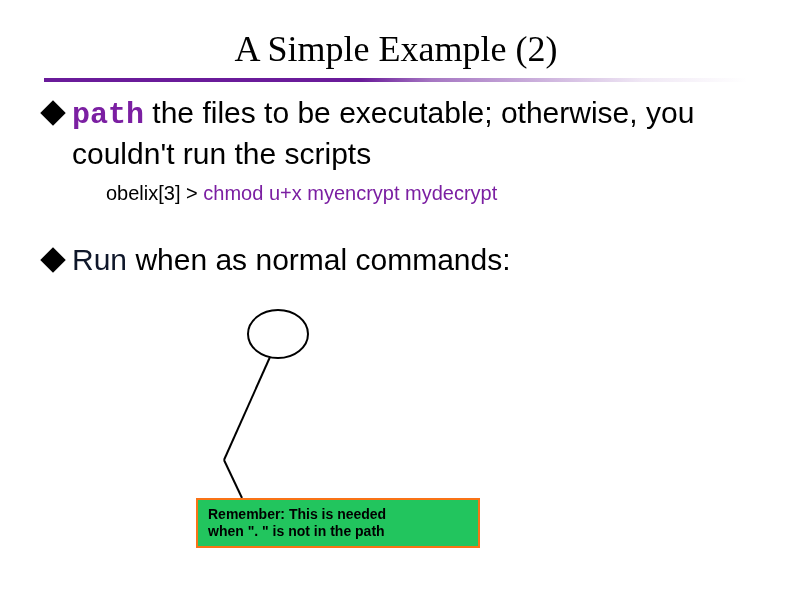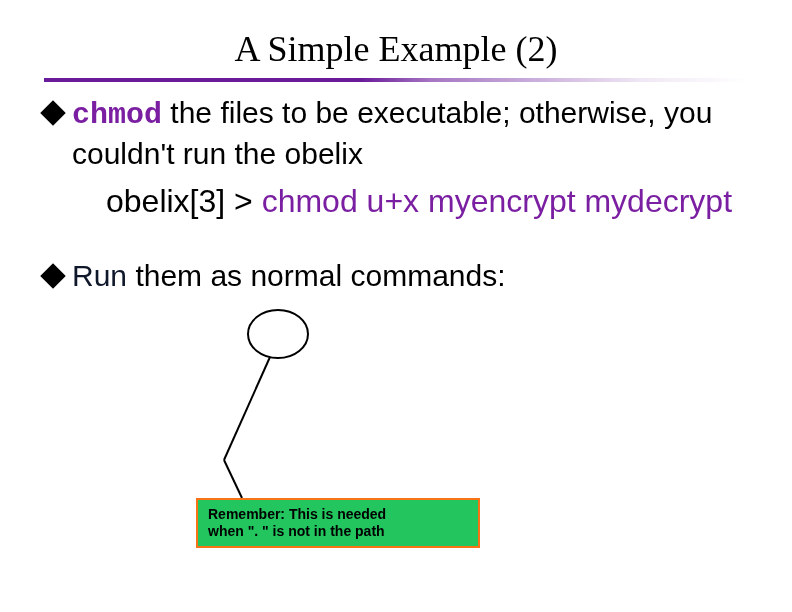--- a/index.html
+++ b/index.html
@@ -63,21 +63,21 @@
   }
   .kw {
     font-family: "Courier New", Courier, monospace;
     color: #7b1fa2;
     font-weight: bold;
   }
   .runkw {
     color: #0f172a;
   }
   .code {
-    font-size: 32px;
+    font-size: 20px;
     line-height: 1.35;
     margin-left: 62px;
     white-space: pre;
   }
   .purple {
     color: #7b1fa2;
   }
   .callout {
     position: absolute;
     border: 2px solid #f97316;
@@ -100,28 +100,28 @@
 
 <div class="slide">
 
   <div class="title">A Simple Example (2)</div>
   <div class="underline"></div>
 
   <div class="body">
 
     <div class="bp">
       <span class="diamond"></span>
-      <span class="kw">chmod</span><span> the files to be executable; otherwise, you couldn't run the obelix</span>
+      <span class="kw">path</span><span> the files to be executable; otherwise, you couldn't run the scripts</span>
     </div>
 
     <div class="code" style="margin-top:8px; margin-bottom:34px;"><span>obelix[3] &gt; </span><span class="purple">chmod u+x myencrypt mydecrypt</span></div>
 
     <div class="bp">
       <span class="diamond"></span>
-      <span class="runkw">Run</span><span> them as normal commands:</span>
+      <span class="runkw">Run</span><span> when as normal commands:</span>
     </div>
 
 
   </div>
 
   <svg class="overlay" width="792" height="612">
 
     <ellipse cx="278" cy="334" rx="30" ry="24" fill="none" stroke="#000" stroke-width="2"></ellipse>
 
     <line x1="270" y1="357" x2="224" y2="460" stroke="#000" stroke-width="2"></line>

